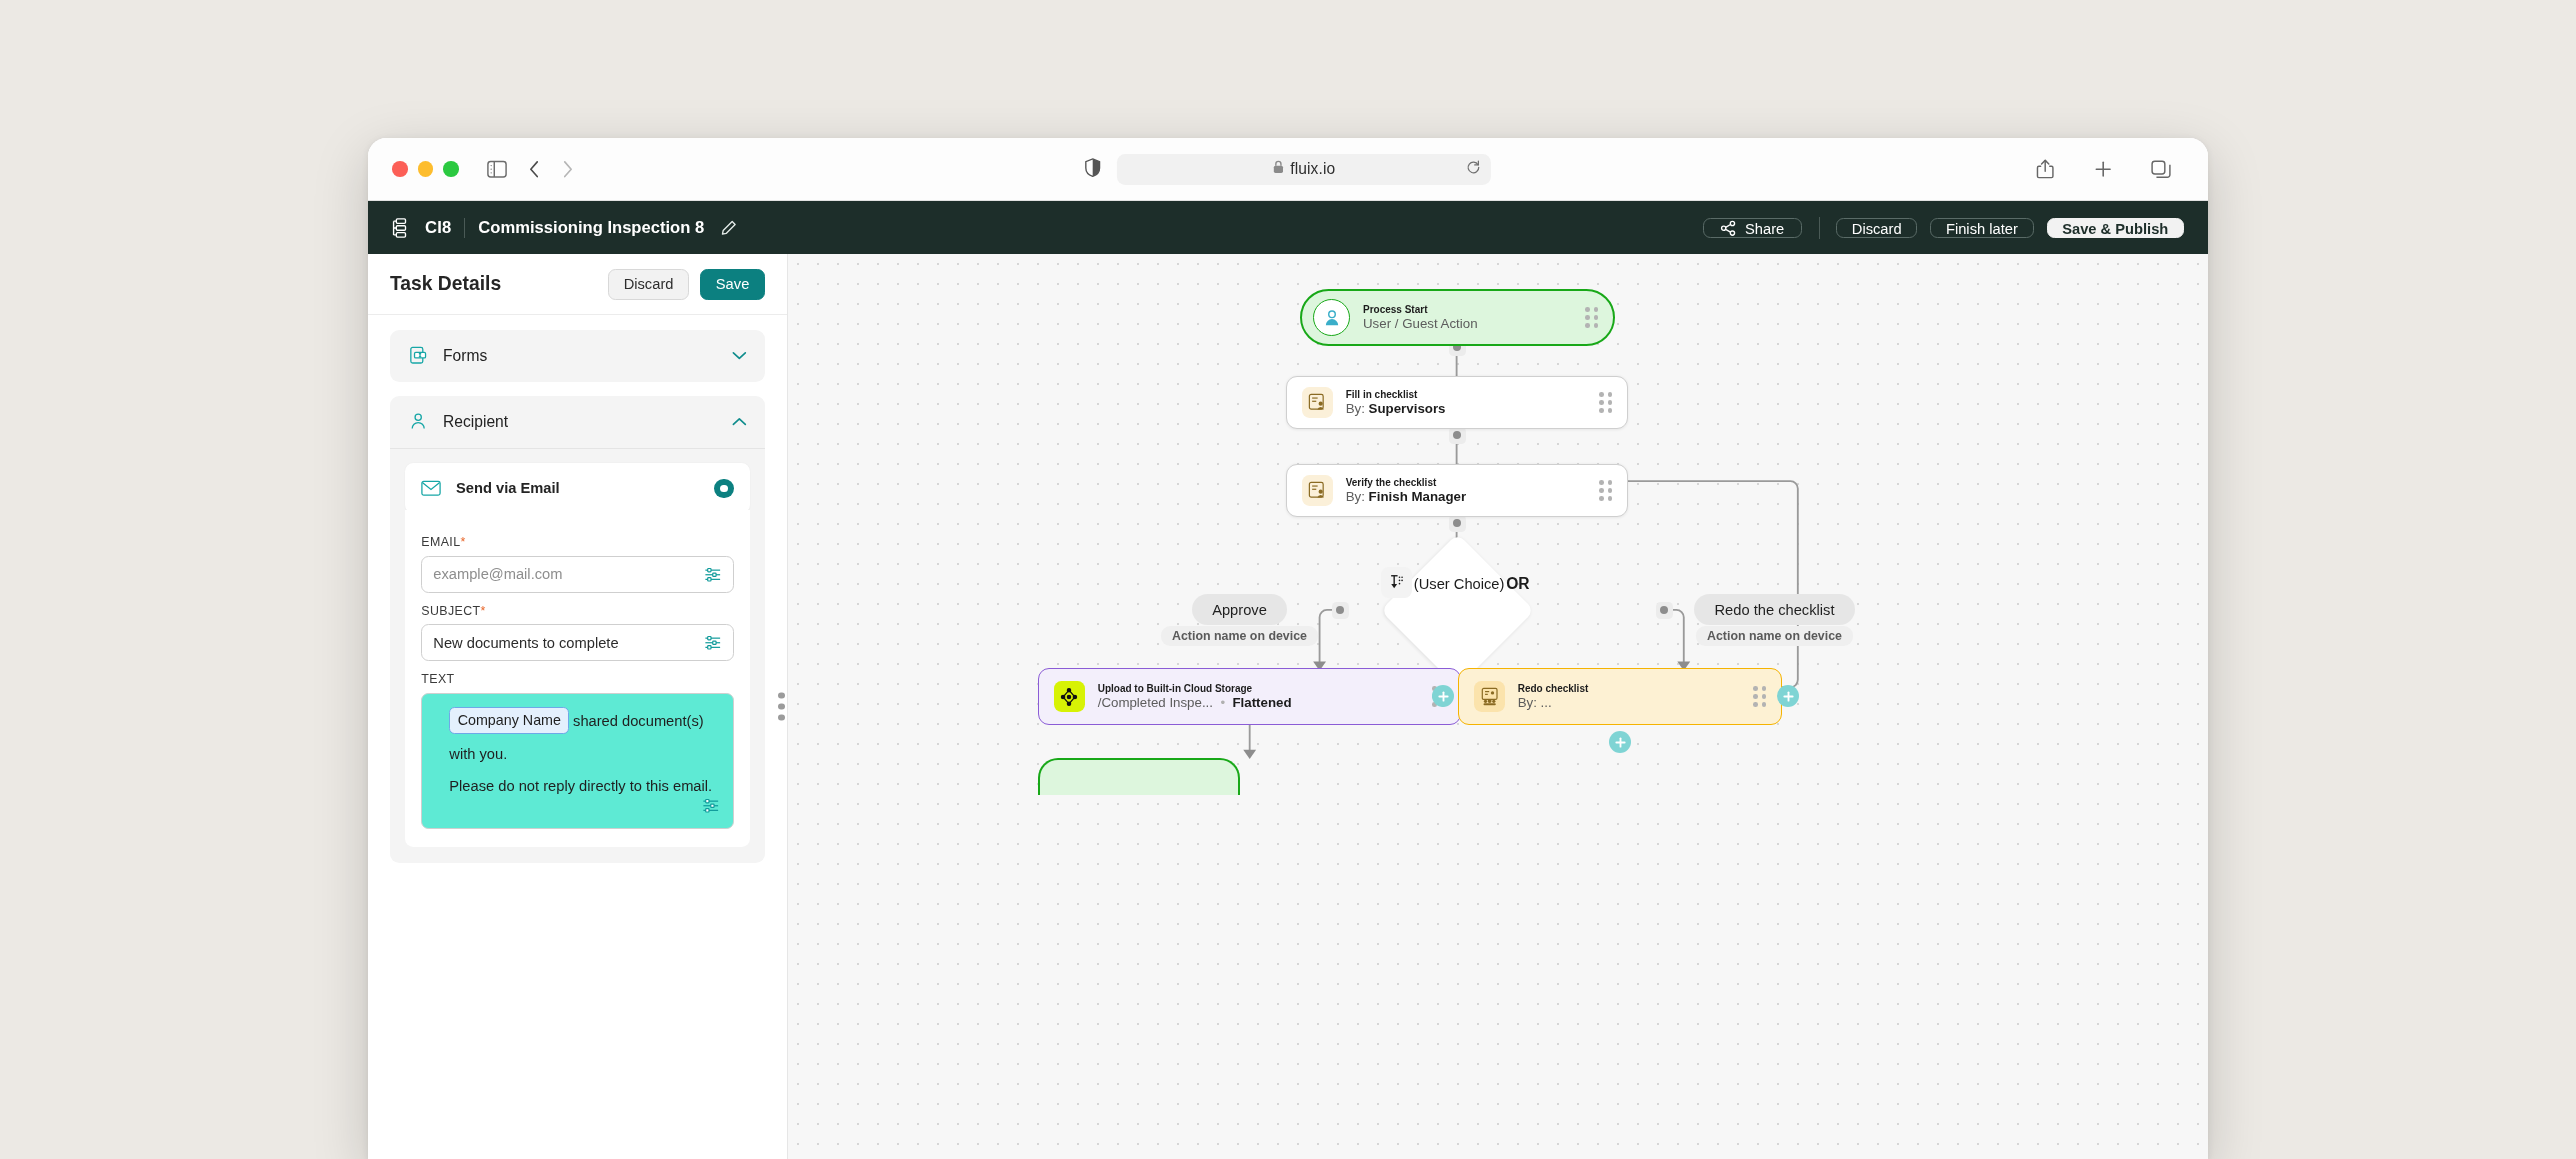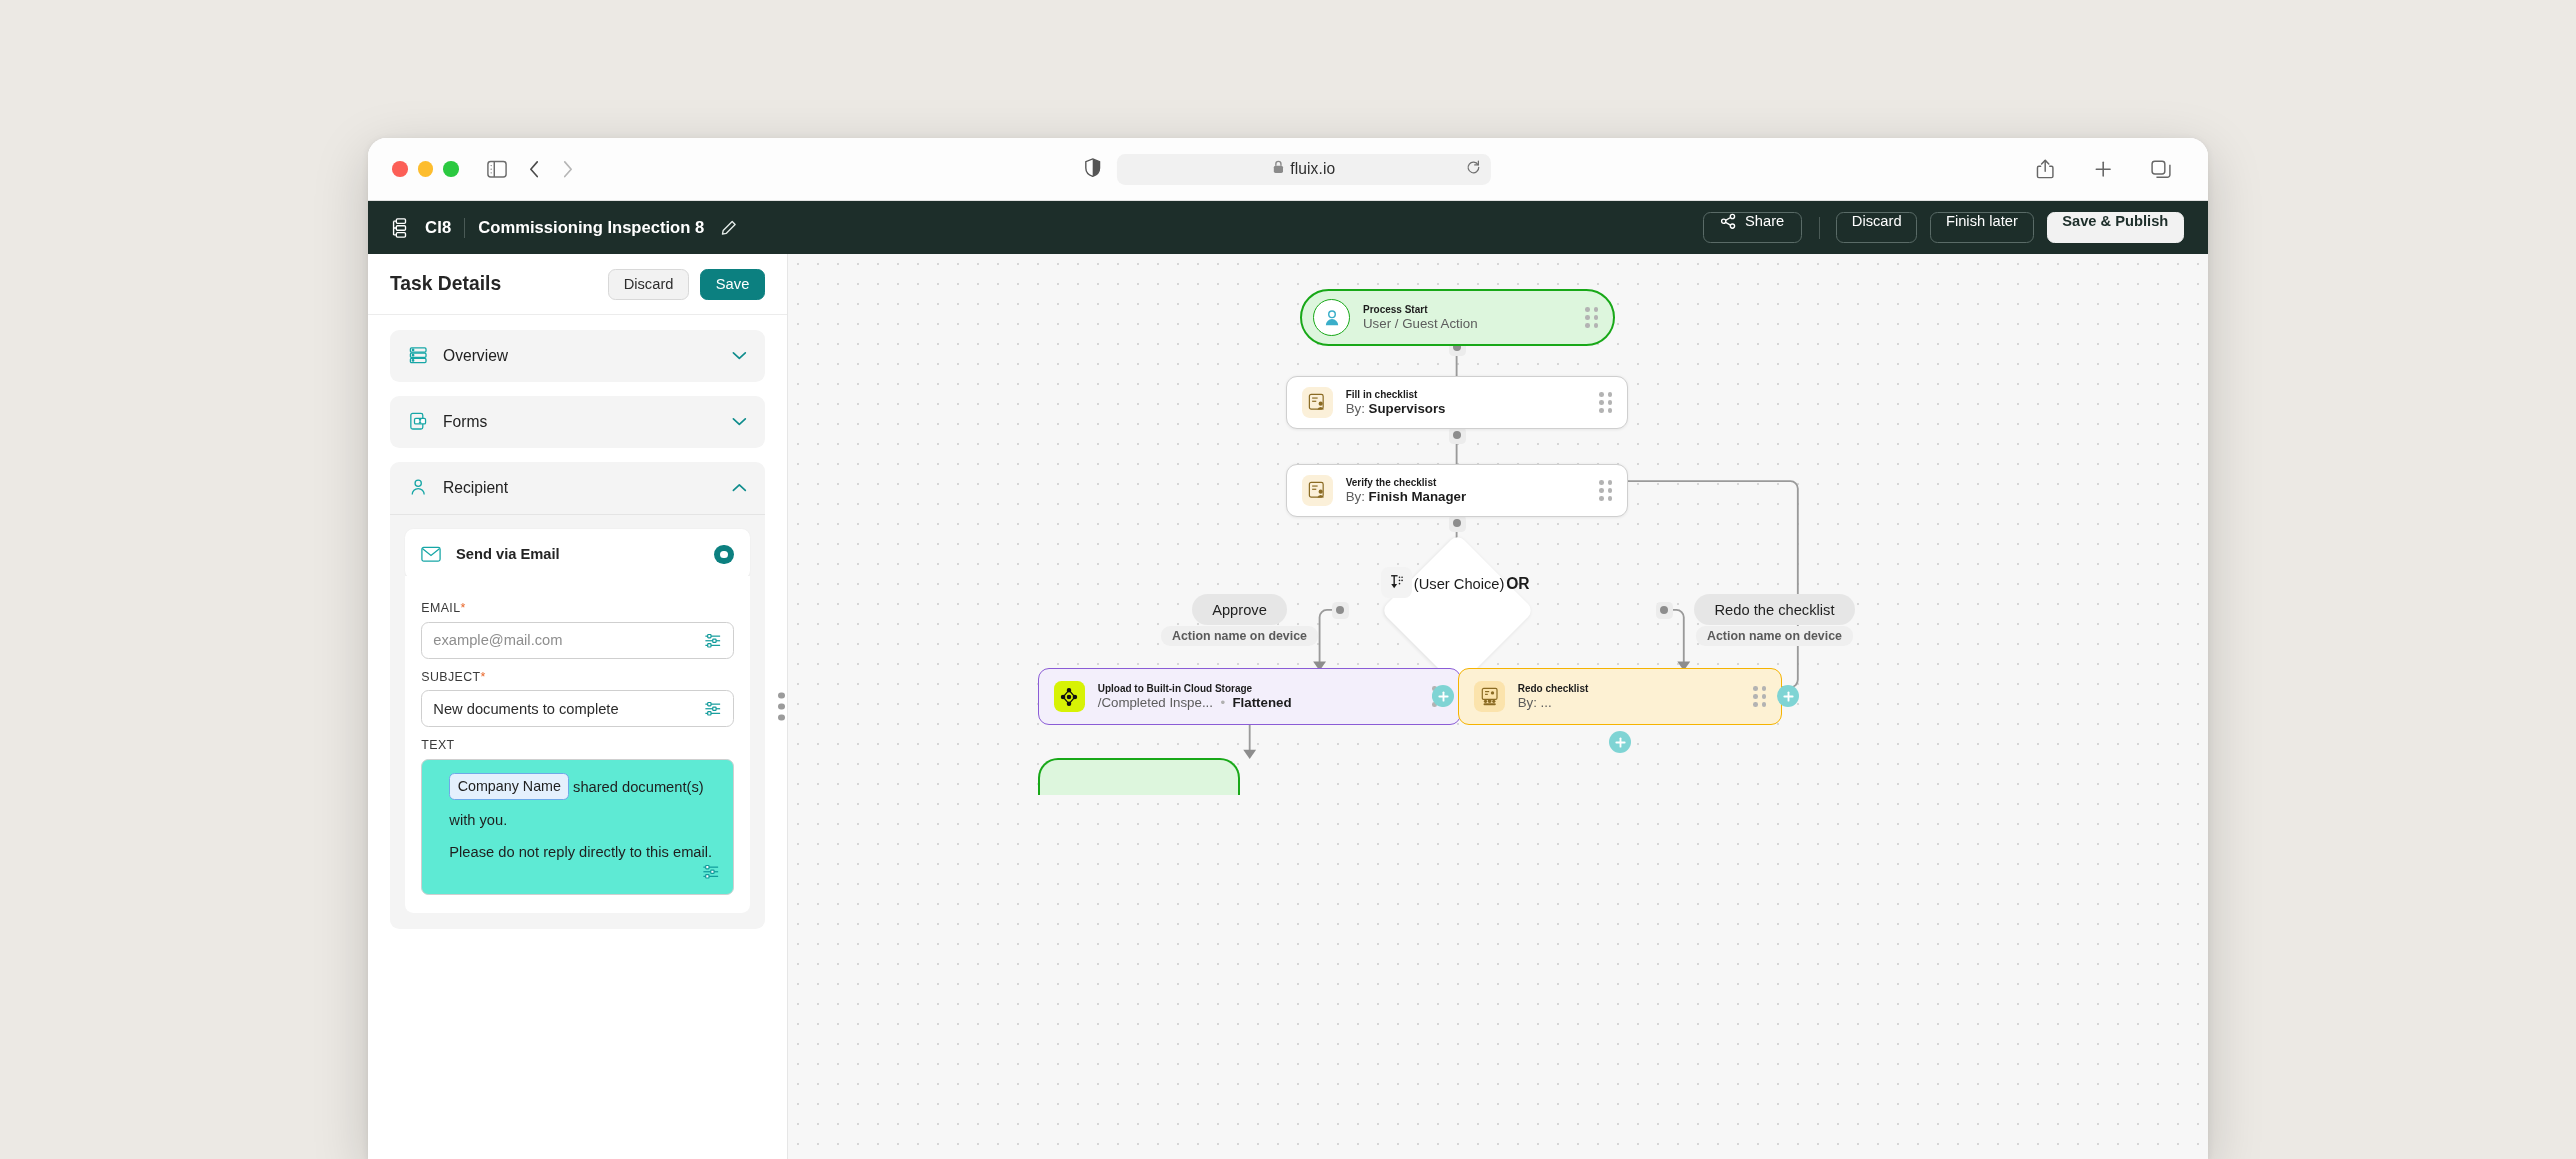--- a/index.html
+++ b/index.html
@@ -73,22 +73,22 @@
   }
   .hdr-left { display:flex; align-items:center; gap:13px; }
   .hdr-logo { width:24px; height:24px; display:flex; align-items:center; justify-content:center; }
   .hdr-code { font-size:16.6px; font-weight:600; letter-spacing:0.2px; }
   .hdr-sep { width:0.9px; height:20px; background:#4a5a56; }
   .hdr-title { font-size:16.6px; font-weight:600; }
   .hdr-pencil { margin-left:3.7px; color:#dfe6e4; display:flex; align-items:center; }
 
   .hdr-right { margin-left:auto; display:flex; align-items:center; gap:13px; }
   .btn {
-    height:31px; border-radius:7.4px; font-size:14.7px;
-    display:inline-flex; align-items:flex-start; justify-content:center;
+    height:20px; border-radius:7.4px; font-size:14.7px;
+    display:inline-flex; align-items:flex-end; justify-content:center;
     padding: 0 14.7px; cursor:pointer; white-space:nowrap;
   }
   .btn-ghost { border:0.9px solid #5a6b67; color:#ffffff; background:transparent; }
   .btn-share { gap:8.3px; padding: 0 16.6px; }
   .vsep { width:0.9px; height:22px; background:#4a5a56; margin: 0 3.7px; }
   .btn-light { background:#f2f2f2; color:#1d2e2a; border:0.9px solid #f2f2f2; font-weight:600; }
 
   
   .app-body { position:relative; height: calc(1021px - 63px - 53px); display:flex; background:#fff;border-radius:31px; }
 
@@ -390,40 +390,20 @@
         <div class="panel-head">
           <span class="panel-title">Task Details</span>
           <div class="panel-actions">
             <div class="btn-sm btn-discard">Discard</div>
             <div class="btn-sm btn-save">Save</div>
           </div>
         </div>
 
         <div class="panel-scroll">
 
-          <div class="section">
-            <div class="section-row">
-              <span class="sec-icon">
-                <svg width="18.4" height="18.4" viewBox="0 0 20 20" fill="none" stroke="#16a6a6" stroke-width="1.4">
-                  <rect x="1.5" y="2" width="17" height="4.6" rx="1.2"></rect>
-                  <rect x="1.5" y="7.7" width="17" height="4.6" rx="1.2"></rect>
-                  <rect x="1.5" y="13.4" width="17" height="4.6" rx="1.2"></rect>
-                  <circle cx="4.4" cy="4.3" r=".8" fill="#16a6a6"></circle>
-                    <circle cx="4.4" cy="10" r=".8" fill="#16a6a6"></circle>
-                    <circle cx="4.4" cy="15.7" r=".8" fill="#16a6a6"></circle>
-                </svg>
-              </span>
-              <span class="sec-label">Overview</span>
-              <span class="chev">
-                <svg width="14.7" height="9.2" viewBox="0 0 16 10" fill="none" stroke="#0e8c8c" stroke-width="1.8" stroke-linecap="round" stroke-linejoin="round">
-                    <polyline points="1.5,2 8,8 14.5,2"></polyline>
-                  </svg>
-              </span>
-            </div>
-          </div>
 
           <div class="section">
             <div class="section-row">
               <span class="sec-icon">
                 <svg width="18.4" height="18.4" viewBox="0 0 20 20" fill="none" stroke="#16a6a6" stroke-width="1.4">
                   <rect x="2" y="1.5" width="13" height="17" rx="2"></rect>
                   <rect x="6" y="7" width="12" height="6" rx="1.4" fill="#fff"></rect>
                   <line x1="12" y1="8.3" x2="12" y2="11.7"></line>
                   <line x1="10.7" y1="8.3" x2="13.3" y2="8.3"></line>
                     <line x1="10.7" y1="11.7" x2="13.3" y2="11.7"></line>

